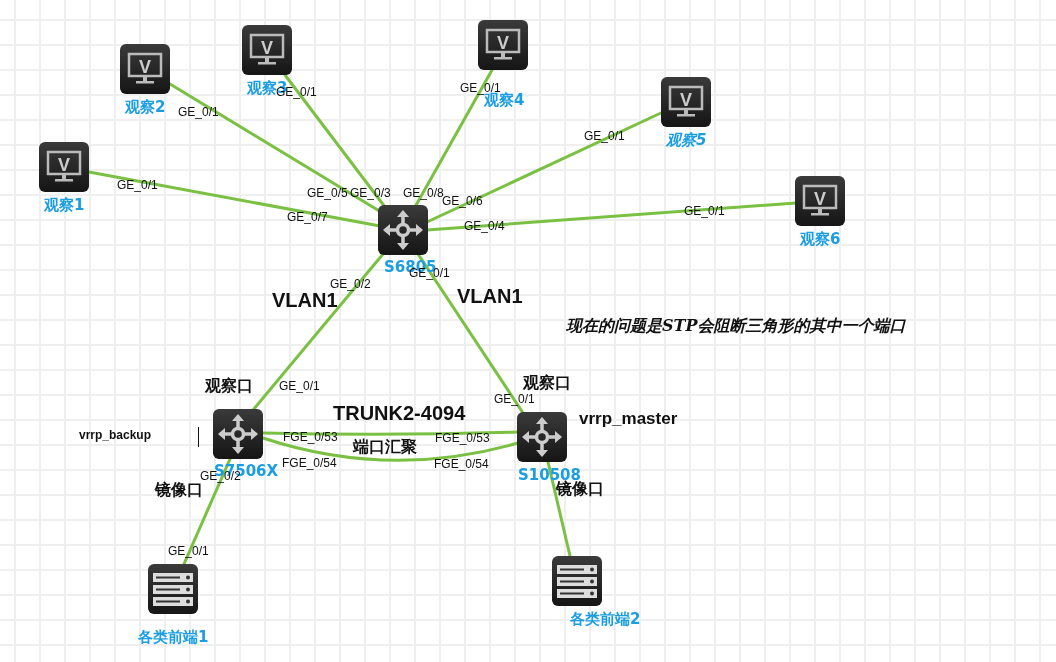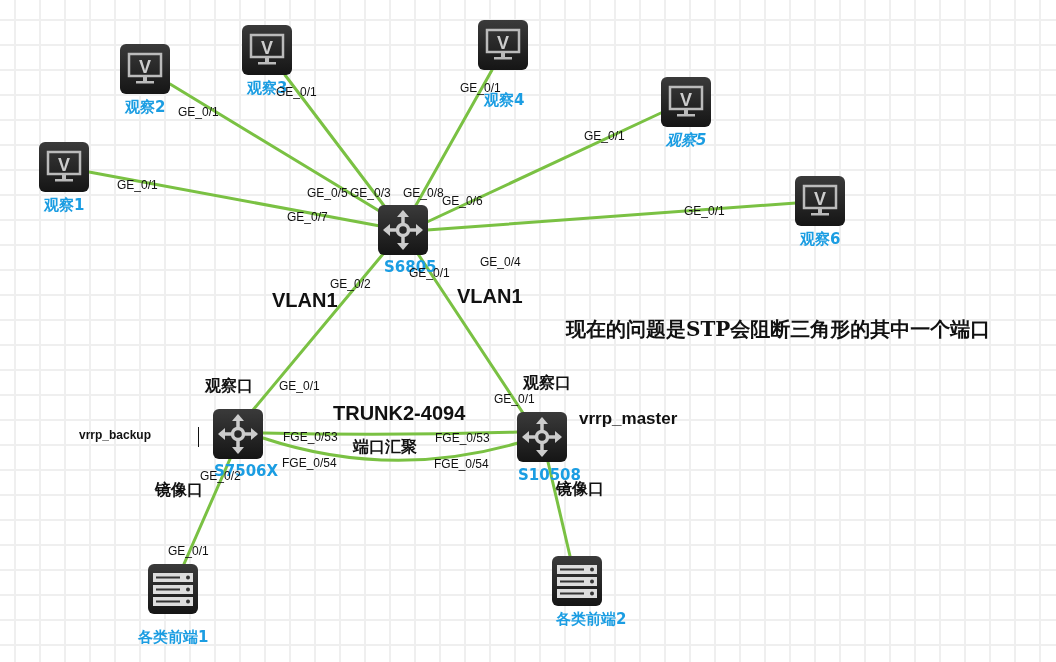--- a/index.html
+++ b/index.html
@@ -18,22 +18,22 @@
     background:linear-gradient(#3a3a3a, #151515); box-sizing:border-box; cursor:pointer; }
   .node svg { position:absolute; left:0; top:0; width:50px; height:50px; }
   .node-label { position:absolute; color:#1b9de2; font-weight:bold; font-size:15px;
     white-space:nowrap; font-family:"DejaVu Sans", sans-serif; }
   .port { position:absolute; font-size:12px; color:#111; white-space:nowrap;
     font-family:"Liberation Sans", sans-serif; }
   .big { position:absolute; font-weight:bold; font-size:20px; color:#111; white-space:nowrap;
     font-family:"Liberation Sans", sans-serif; }
   .cn { position:absolute; font-size:16px; color:#111; white-space:nowrap; font-weight:bold;
     font-family:"DejaVu Serif", serif; }
-  .note { position:absolute; font-size:20px; color:#111; white-space:nowrap; font-weight:bold;
-    font-family:"DejaVu Serif", serif; }
+  .note { position:absolute; font-size:16px; color:#111; white-space:nowrap; font-weight:bold;
+    font-family:"DejaVu Serif", serif;font-style:italic; }
   .caret { position:absolute; width:1px; height:20px; background:#111; }
 </style>
 </head>
 <body>
 
 <svg id="canvas" xmlns="http://www.w3.org/2000/svg">
   <g id="links" stroke="#7ac143" stroke-width="3" fill="none" stroke-linecap="round">
     <line x1="89" y1="172" x2="380" y2="226"></line>
     <line x1="170" y1="84" x2="381" y2="212"></line>
     <line x1="285" y1="75" x2="385" y2="207"></line>
@@ -195,34 +195,34 @@
       <g fill="#333">
         <rect x="8" y="12.5" width="24" height="2"></rect>
         <rect x="8" y="24.5" width="24" height="2"></rect>
         <rect x="8" y="36.5" width="24" height="2"></rect>
         <circle cx="40" cy="13.5" r="2"></circle>
         <circle cx="40" cy="25.5" r="2"></circle>
         <circle cx="40" cy="37.5" r="2"></circle>
       </g>
     </svg>
 </div>
-<div class="node-label" style="left: 556px; top: 610px; color: rgb(27, 157, 226);">各类前端2</div>
+<div class="node-label" style="left: 570px; top: 610px; color: rgb(27, 157, 226);">各类前端2</div>
 
 <div class="port" style="left:117px;top:178px;">GE_0/1</div>
 <div class="port" style="left:287px;top:210px;">GE_0/7</div>
 <div class="port" style="left:178px;top:105px;">GE_0/1</div>
 <div class="port" style="left:307px;top:186px;">GE_0/5</div>
 <div class="port" style="left:276px;top:85px;">GE_0/1</div>
 <div class="port" style="left:350px;top:186px;text-align:right;">GE_0/3</div>
 <div class="port" style="left:460px;top:81px;">GE_0/1</div>
 <div class="port" style="left:403px;top:186px;">GE_0/8</div>
 <div class="port" style="left:584px;top:129px;">GE_0/1</div>
 <div class="port" style="left:442px;top:194px;">GE_0/6</div>
 <div class="port" style="left:684px;top:204px;">GE_0/1</div>
-<div class="port" style="left:480px;top:219px;margin-top:36px;">GE_0/4</div>
+<div class="port" style="left:464px;top:219px;">GE_0/4</div>
 <div class="port" style="left:330px;top:277px;">GE_0/2</div>
 <div class="port" style="left:279px;top:379px;">GE_0/1</div>
 <div class="port" style="left:409px;top:266px;">GE_0/1</div>
 <div class="port" style="left:494px;top:392px;">GE_0/1</div>
 <div class="port" style="left:283px;top:430px;">FGE_0/53</div>
 <div class="port" style="left:435px;top:431px;">FGE_0/53</div>
 <div class="port" style="left:282px;top:456px;">FGE_0/54</div>
 <div class="port" style="left:434px;top:457px;">FGE_0/54</div>
 <div class="port" style="left:200px;top:469px;">GE_0/2</div>
 <div class="port" style="left:168px;top:544px;">GE_0/1</div>

